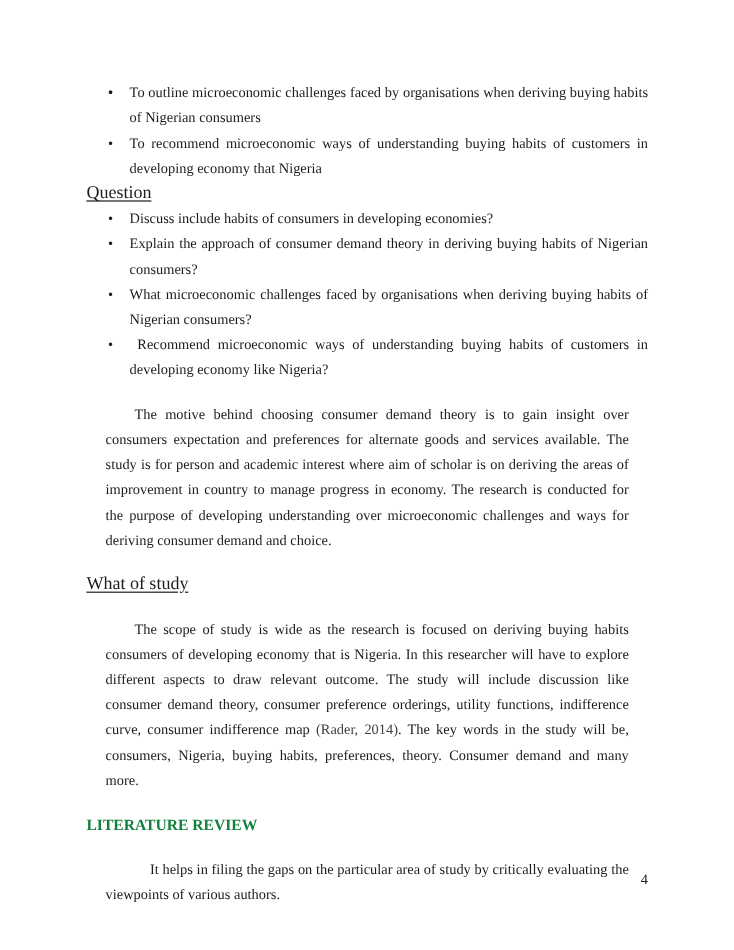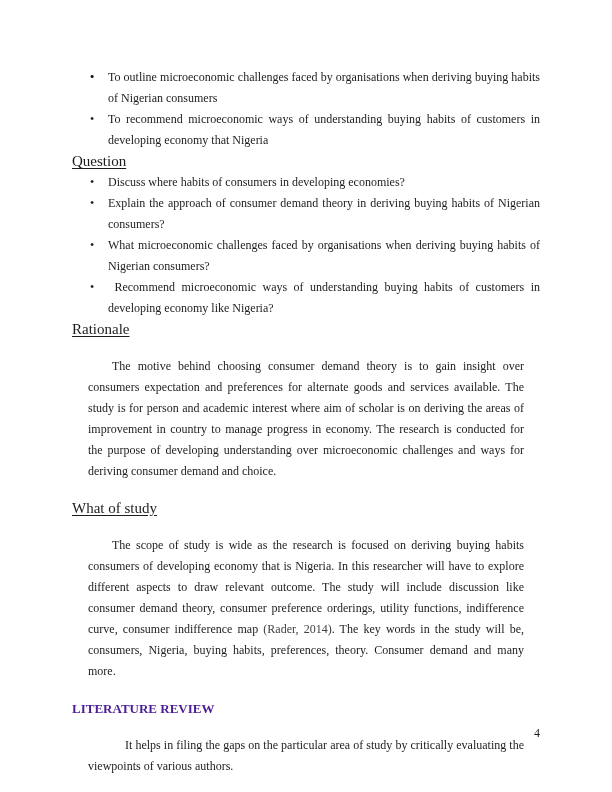--- a/index.html
+++ b/index.html
@@ -53,21 +53,21 @@
     text-align: justify;
   }
   .indent-sm { text-indent: 24px; }
   .indent-lg { text-indent: 37px; }
   .citation { color: #404040; }
   .section-heading-bold {
     font-weight: bold;
     font-size: 13px;
     margin: 0;
     line-height: 21px;
-    color: #4c1d95;
+    color: #15803d;
   }
   .page-number {
     position: absolute;
     top: 723px;
     right: 72px;
     font-size: 12px;
     line-height: 21px;
     color: #1c1c1c;
   }
 </style>
@@ -89,37 +89,36 @@
         <span class="marker">•</span>
         <span>To recommend microeconomic ways of understanding buying habits of customers in developing economy that Nigeria</span>
       </li>
     </ul>
 
     <h2 class="doc-heading">Question</h2>
 
     <ul class="doc-list">
       <li>
         <span class="marker">•</span>
-        <span>Discuss where habits of consumers in developing economies?</span>
+        <span>Discuss include habits of consumers in developing economies?</span>
       </li>
       <li>
         <span class="marker">•</span>
         <span>Explain the approach of consumer demand theory in deriving buying habits of Nigerian consumers?</span>
       </li>
       <li>
         <span class="marker">•</span>
         <span>What microeconomic challenges faced by organisations when deriving buying habits of Nigerian consumers?</span>
       </li>
       <li>
         <span class="marker">•</span>
         <span>&nbsp;Recommend microeconomic ways of understanding buying habits of customers in developing economy like Nigeria?</span>
       </li>
     </ul>
 
-    <h2 class="doc-heading">Rationale</h2>
 
     <p class="doc-para indent-sm">The motive behind choosing consumer demand theory is to gain insight over consumers expectation and preferences for alternate goods and services available. The study is for person and academic interest where aim of scholar is on deriving the areas of improvement in country to manage progress in economy. The research is conducted for the purpose of developing understanding over microeconomic challenges and ways for deriving consumer demand and choice.</p>
 
     <h2 class="doc-heading">What of study</h2>
 
     <p class="doc-para indent-sm"><span>The scope of study is wide as the research is focused on deriving buying habits consumers of developing economy that is Nigeria. In this researcher will have to explore different aspects to draw relevant outcome. The study will include discussion like consumer demand theory, consumer preference orderings, utility functions, indifference curve, consumer indifference map </span><span class="citation">(Rader, 2014)</span><span>. The key words in the study will be, consumers, Nigeria, buying habits, preferences, theory. Consumer demand and many more.</span></p>
 
     <h1 class="section-heading-bold">LITERATURE REVIEW</h1>
 
     <p class="doc-para indent-lg">It helps in filing the gaps on the particular area of study by critically evaluating the viewpoints of various authors.</p>

